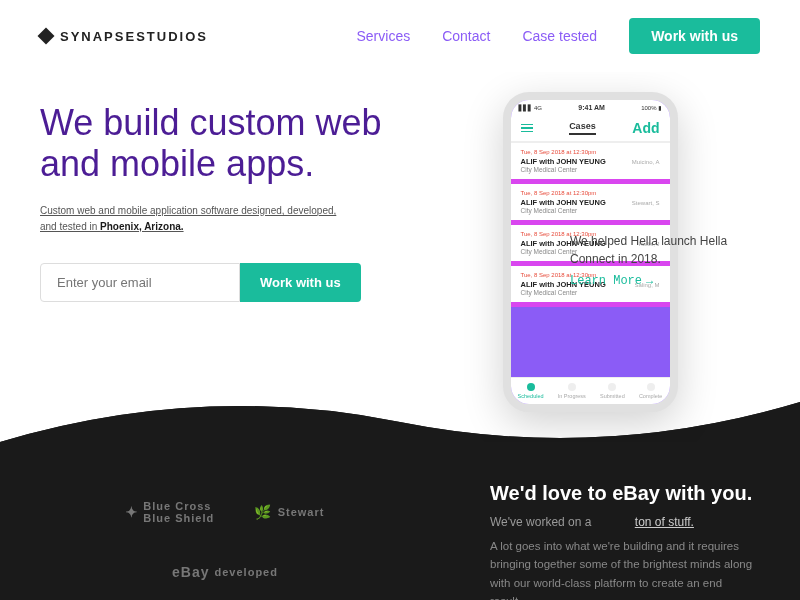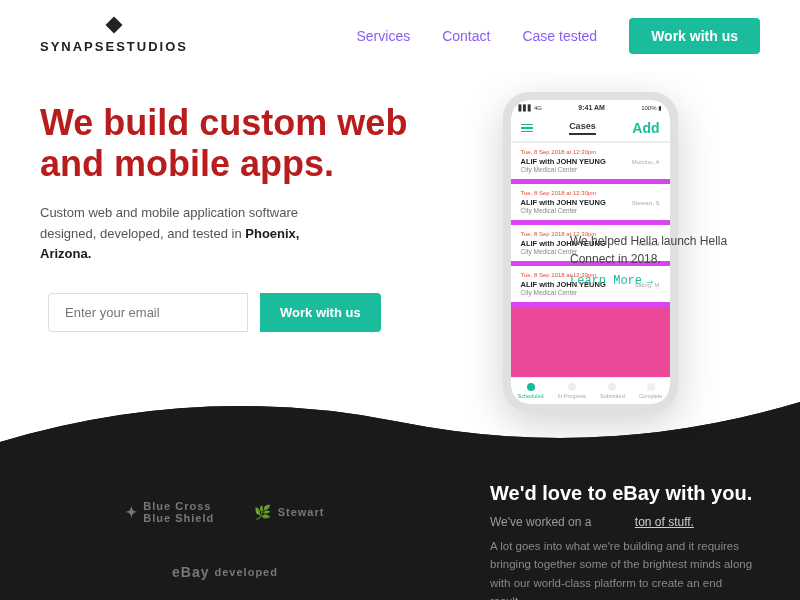--- a/index.html
+++ b/index.html
@@ -3,21 +3,21 @@
   <meta charset="utf-8">
   <style>
     * { box-sizing: border-box; margin: 0; padding: 0; }
     body { font-family: -apple-system, BlinkMacSystemFont, 'Segoe UI', Helvetica, Arial, sans-serif; width: 800px; height: 600px; overflow: hidden; background: #fff; }
 
     
     .navbar {
       display: flex; align-items: center; justify-content: space-between;
       padding: 18px 40px; background: #fff; position: relative; z-index: 10;
     }
-    .logo { display: flex; align-items: center; gap: 8px; flex-direction: column; }
+    .logo { display: flex; align-items: center; gap: 8px; }
     .logo-diamond { width: 12px; height: 12px; background: #222; transform: rotate(45deg); display: inline-block; }
     .logo-text { font-size: 13px; font-weight: 700; letter-spacing: 2px; color: #222; }
     .nav-links { display: flex; align-items: center; gap: 32px; }
     .nav-link { font-size: 14px; color: #8b5cf6; text-decoration: none; cursor: pointer; }
     .btn-work-nav {
       background: #1abc9c; color: #fff; border: none; border-radius: 4px;
       padding: 10px 22px; font-size: 14px; font-weight: 600; cursor: pointer;
     }
 
     
@@ -27,29 +27,30 @@
       padding: 0 40px;
       height: 370px;
       overflow: hidden;
     }
     .hero-left {
       flex: 0 0 380px;
       padding-top: 30px;
       z-index: 2;
     }
     .hero-title {
-      font-size: 36px; font-weight: 700; color: #b91c1c;
+      font-size: 36px; font-weight: 400; color: #4c1d95;
       line-height: 1.15; margin-bottom: 18px;
     }
     .hero-subtitle {
-      font-size: 13px; color: #555; line-height: 1.6; margin-bottom: 28px;
+      font-size: 10px; color: #555; line-height: 1.6; margin-bottom: 28px;
       max-width: 300px;
+      text-decoration: underline;
     }
     .hero-subtitle .highlight { color: #1a1a1a; font-weight: 600; }
-    .hero-form { display: flex; gap: 12px; margin-left: 8px; }
+    .hero-form { display: flex; gap: 0; }
     .hero-email-input {
       border: 1px solid #ddd; border-radius: 4px 0 0 4px;
       padding: 11px 16px; font-size: 13px; color: #aaa;
       width: 200px; outline: none;
     }
     .btn-work-hero {
       background: #1abc9c; color: #fff; border: none; border-radius: 0 4px 4px 0;
       padding: 11px 20px; font-size: 13px; font-weight: 600; cursor: pointer; white-space: nowrap;
     }
 
@@ -63,21 +64,21 @@
       position: relative;
       z-index: 2;
     }
     .phone-wrap { position: relative; margin-top: 10px; }
     .phone {
       width: 175px; height: 320px; background: #fff;
       border-radius: 26px; border: 8px solid #e0e0e0;
       box-shadow: 0 12px 40px rgba(0,0,0,0.18);
       overflow: hidden; position: relative;
     }
-    .phone-screen { width: 100%; height: 100%; background: #ec4899; overflow: hidden; }
+    .phone-screen { width: 100%; height: 100%; background: #8b5cf6; overflow: hidden; }
     .phone-status-bar {
       display: flex; justify-content: space-between; align-items: center;
       padding: 4px 8px; background: #fff; font-size: 7px; color: #333;
     }
     .phone-signal { font-size: 6px; }
     .phone-time { font-size: 7px; font-weight: 600; }
     .phone-battery { font-size: 6px; }
     .phone-nav-bar {
       display: flex; justify-content: space-between; align-items: center;
       padding: 5px 10px; background: #fff; border-bottom: 1px solid #eee;

